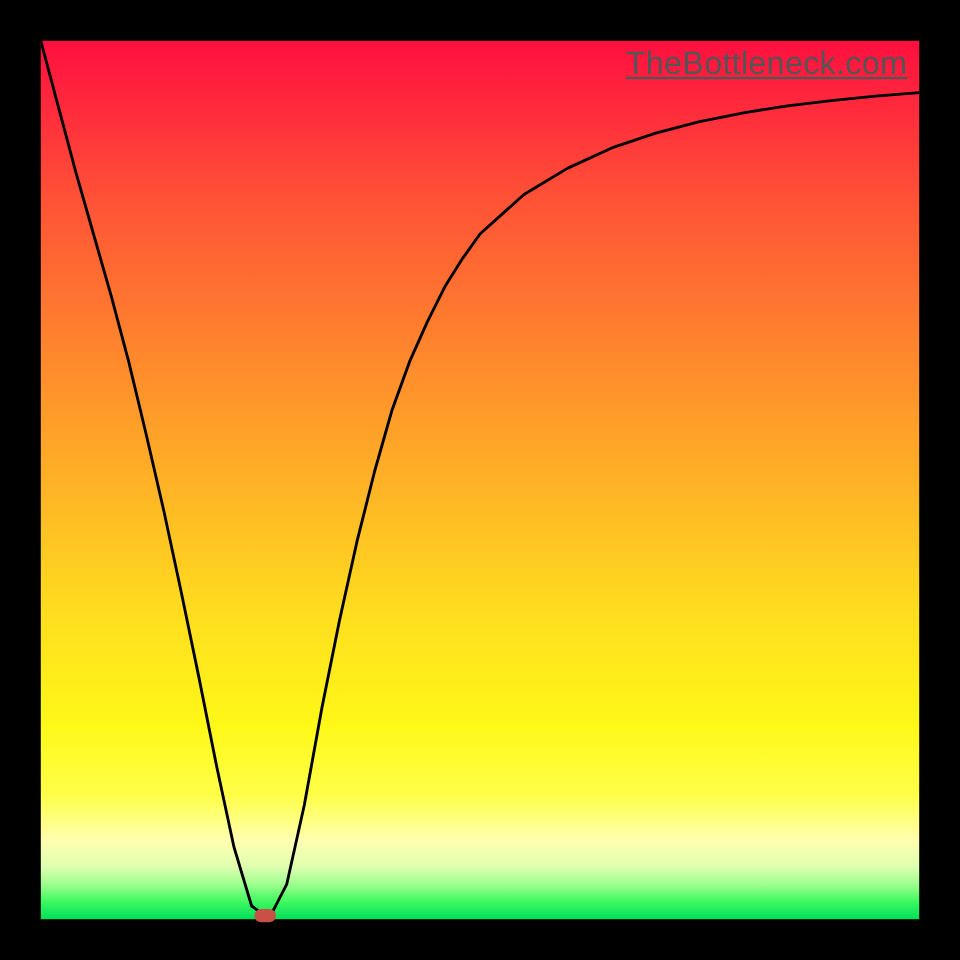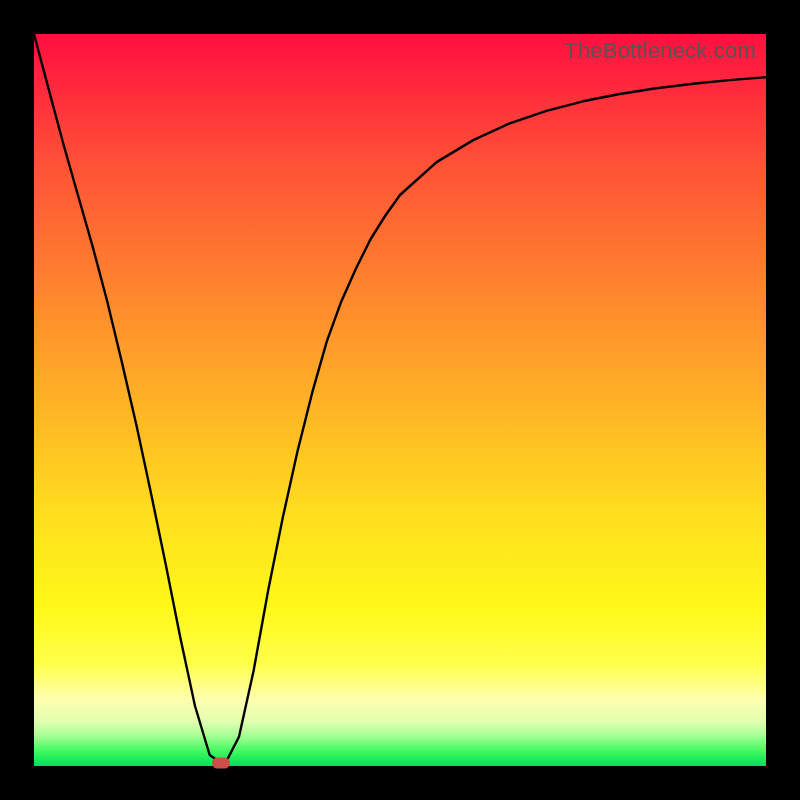--- a/index.html
+++ b/index.html
@@ -38,24 +38,25 @@
       #a0ff90 96%,
       #40f860 98%,
       #00e05a 100%
     );
   }
   .watermark {
     position: absolute;
     top: 4px;
     right: 10px;
     color: #555;
-    font-size: 22px;
+    font-size: 27px;
     font-weight: 400;
     letter-spacing: 0.2px;
     user-select: none;
+    text-decoration: underline;
   }
   svg.curve {
     position: absolute;
     left: 0;
     top: 0;
     width: 732px;
     height: 732px;
     pointer-events: none;
   }
   .marker {

